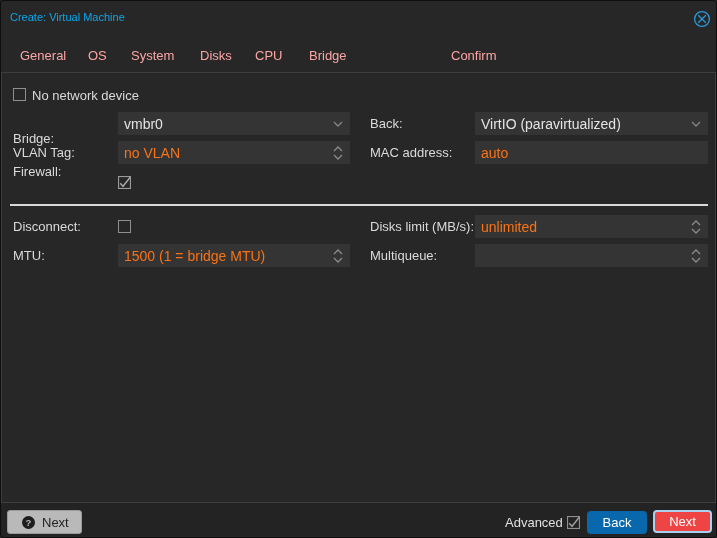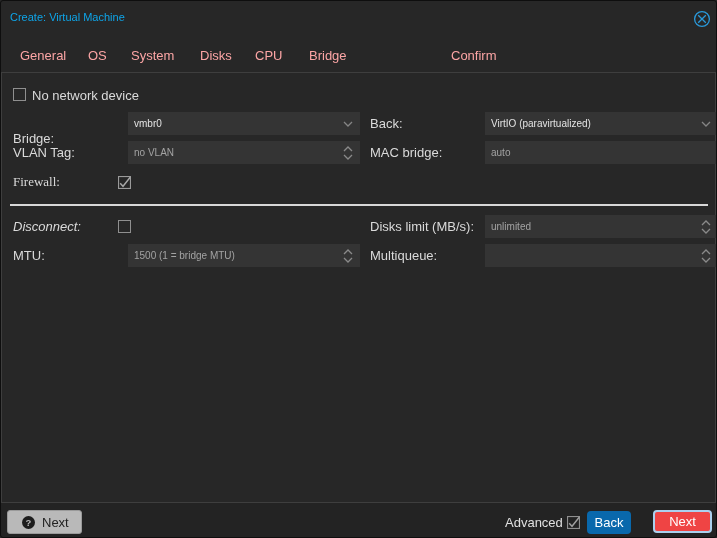--- a/index.html
+++ b/index.html
@@ -28,26 +28,25 @@
     display:flex; align-items:center; justify-content:center;margin-top:44px;
   }
   .panel { left:1px; top:72px; width:715px; height:431px; background:#272727; border:1px solid #3e3e3e; }
   .toolbar { left:1px; top:503px; width:715px; height:34px; background:#232323; }
 
   .label { font-size:13px; color:#dadada; height:23px; display:flex; align-items:center; }
   .cb {
     width:13px; height:13px; border:1px solid #8f8f8f; background:transparent;
   }
   .field {
-    background:#343434; height:23px; font-size:10px;
+    background:#343434; height:23px; font-size:14px;
     display:flex; align-items:center; padding-left:6px;
     color:#e3e3e3;
-    margin-left:10px;
   }
-  .field.ph { color:#a3a3a3; }
+  .field.ph { color:#f97316; }
   .fL { left:118px; width:232px; }
   .fR { left:475px; width:233px; }
   .chev { position:absolute; right:7px; }
   .sep { left:10px; top:204px; width:698px; height:2px; background:#d8d8d8; }
 
   .btn {
     border-radius:4px; font-size:13px; color:#fff;
     display:flex; align-items:center; justify-content:center;
   }
   .help {
@@ -93,32 +92,32 @@
     </svg>
   </div>
 
   <div class="abs label" style="left:13px; top:141px;">VLAN Tag:</div>
   <div class="abs field fL ph" style="top:141px;">no VLAN
     <svg class="chev" width="10" height="14" viewBox="0 0 10 14">
       <path d="M1 5 L5 1 L9 5" fill="none" stroke="#8a8a8a" stroke-width="1.3"></path>
       <path d="M1 9 L5 13 L9 9" fill="none" stroke="#8a8a8a" stroke-width="1.3"></path>
     </svg>
   </div>
-  <div class="abs label" style="left:370px; top:141px;">MAC bridge:</div>
+  <div class="abs label" style="left:370px; top:141px;">MAC address:</div>
   <div class="abs field fR ph" style="top:141px;">auto</div>
 
-  <div class="abs label" style="left:13px; top:170px;font-family:Liberation Serif, serif;">Firewall:</div>
+  <div class="abs label" style="left:13px; top:160px;">Firewall:</div>
   <svg class="abs" style="left:118px; top:175.5px;" width="13" height="13" viewBox="0 0 13 13">
     <rect x="0.5" y="0.5" width="12" height="12" fill="none" stroke="#9a9a9a" stroke-width="1.2"></rect>
     <path d="M2.2 7.2 L5 10.3 L12.2 1.2" fill="none" stroke="#a8a8a8" stroke-width="1.4"></path>
   </svg>
 
   <div class="abs sep"></div>
 
-  <div class="abs label" style="left:13px; top:215px;font-style:italic;">Disconnect:</div>
+  <div class="abs label" style="left:13px; top:215px;">Disconnect:</div>
   <div class="abs cb" style="left:118px; top:219.5px;"></div>
   <div class="abs label" style="left:370px; top:215px;">Disks limit (MB/s):</div>
   <div class="abs field fR ph" style="top:215px;">unlimited
     <svg class="chev" width="10" height="14" viewBox="0 0 10 14">
       <path d="M1 5 L5 1 L9 5" fill="none" stroke="#8a8a8a" stroke-width="1.3"></path>
       <path d="M1 9 L5 13 L9 9" fill="none" stroke="#8a8a8a" stroke-width="1.3"></path>
     </svg>
   </div>
 
   <div class="abs label" style="left:13px; top:244px;">MTU:</div>
@@ -142,14 +141,14 @@
       <circle cx="6.5" cy="6.5" r="6.5" fill="#1d1d1d"></circle>
       <text x="6.5" y="10" text-anchor="middle" font-size="9.5" font-weight="bold" fill="#b9b9b9" font-family="Liberation Sans">?</text>
     </svg>
     <span>Next</span>
   </div>
   <div class="abs label" style="left:505px; top:511px; color:#e0e0e0;">Advanced</div>
   <svg class="abs" style="left:567px; top:516px;" width="13" height="13" viewBox="0 0 13 13">
     <rect x="0.5" y="0.5" width="12" height="12" fill="none" stroke="#8f8f8f" stroke-width="1.2"></rect>
     <path d="M2.2 7.2 L5 10.3 L12.2 1.2" fill="none" stroke="#a0a0a0" stroke-width="1.4"></path>
   </svg>
-  <div class="abs btn" style="left:587px; top:511px; width:44px; height:23px; background:#0968ac;">Back</div>
+  <div class="abs btn" style="left:587px; top:511px; width:60px; height:23px; background:#0968ac;">Back</div>
   <div class="abs btn" style="left:653px; top:510px; width:59px; height:23px; background:#ef4444; border:2px solid #abd0ee;">Next</div>
 
 </body></html>

